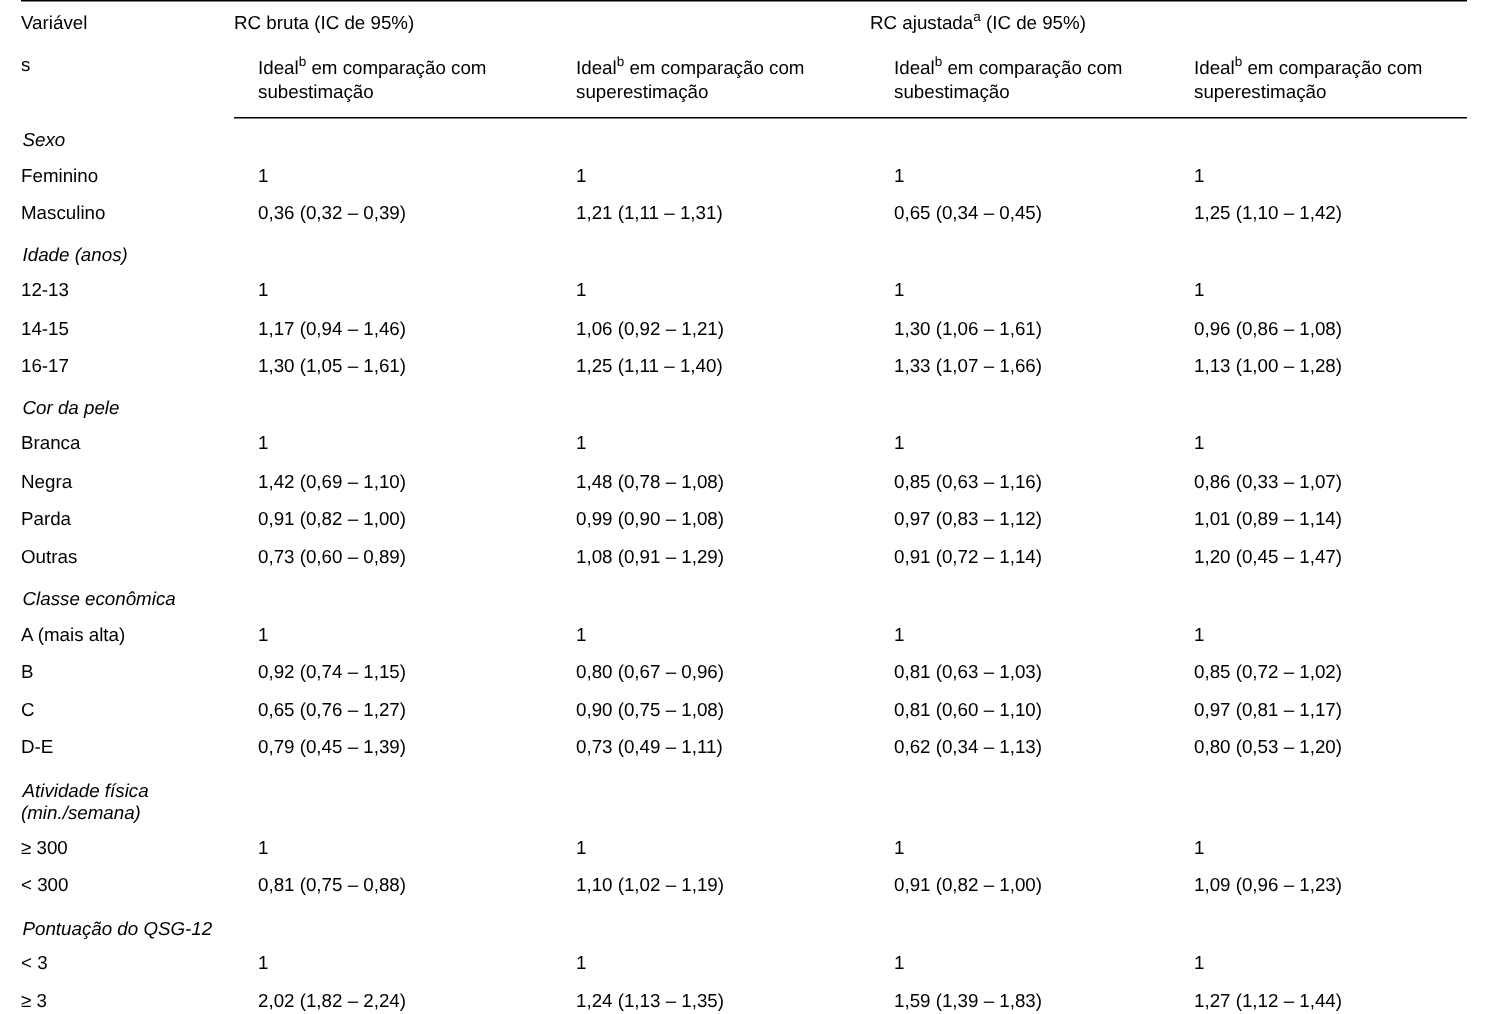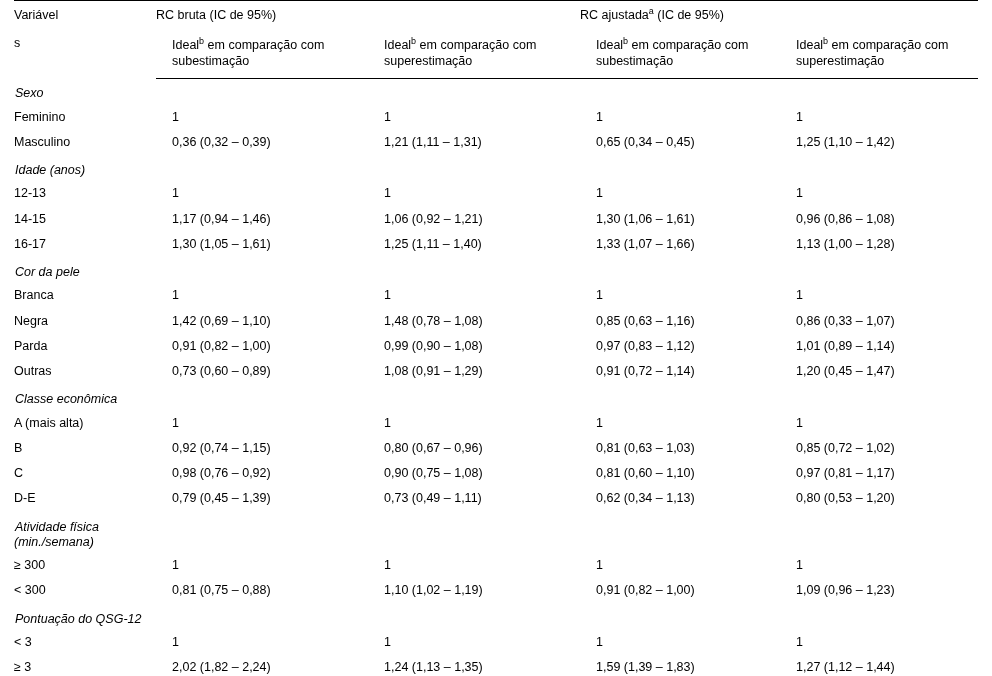--- a/index.html
+++ b/index.html
@@ -336,21 +336,21 @@
           <td class="val">
             <span class="v">0,81 (0,63 – 1,03)</span>
           </td>
           <td class="val">
             <span class="v">0,85 (0,72 – 1,02)</span>
           </td>
         </tr>
         <tr>
           <td class="lbl"><span class="ind1-wrap" style="display: inline-block;">C</span></td>
           <td class="val">
-            <span class="v">0,98 (0,76 – 0,92)</span>
+            <span class="v">0,65 (0,76 – 1,27)</span>
           </td>
           <td class="val">
             <span class="v">0,90 (0,75 – 1,08)</span>
           </td>
           <td class="val">
             <span class="v">0,81 (0,60 – 1,10)</span>
           </td>
           <td class="val">
             <span class="v">0,97 (0,81 – 1,17)</span>
           </td>

